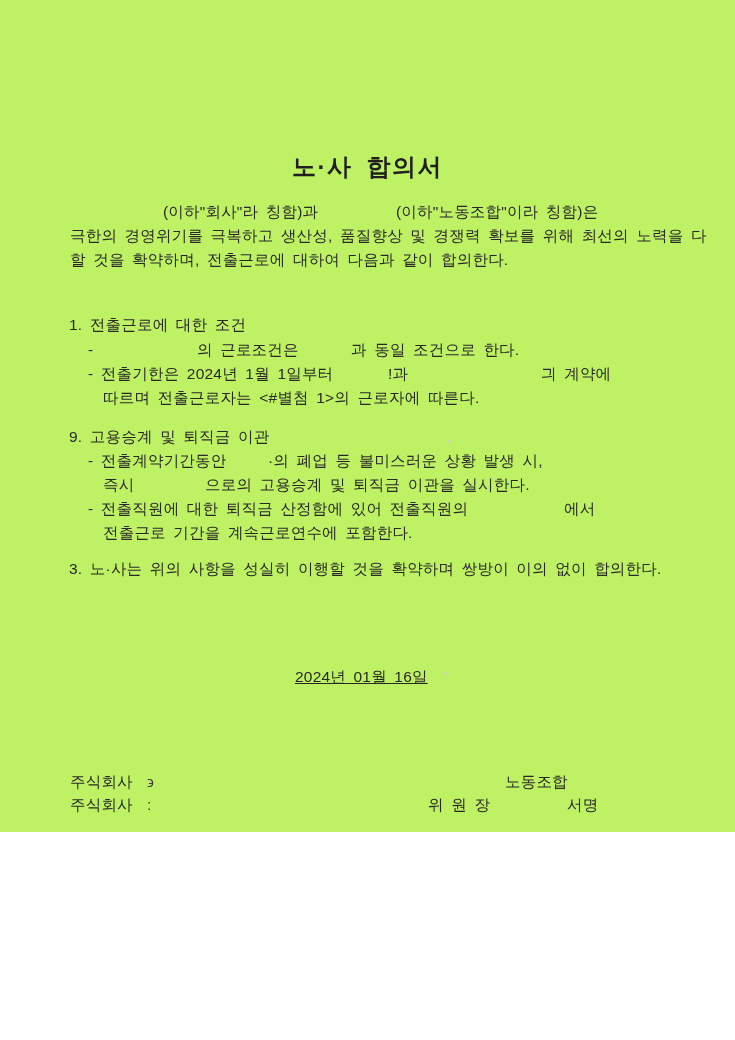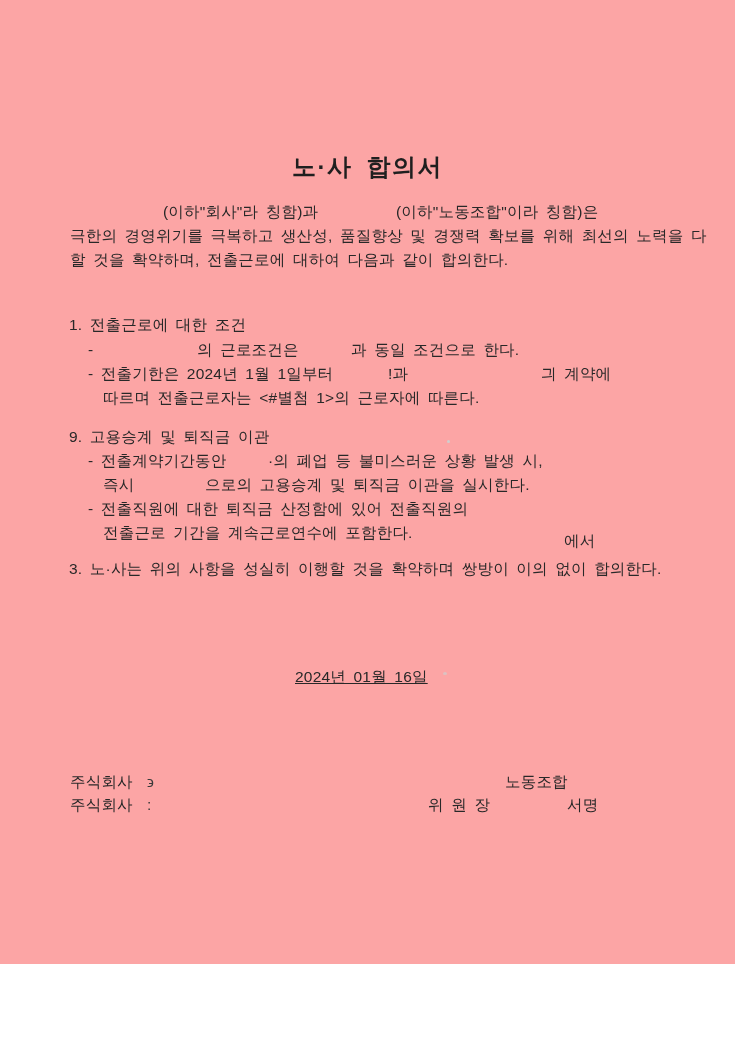--- a/index.html
+++ b/index.html
@@ -1,20 +1,20 @@
 <!DOCTYPE html>
 <html><head>
 <meta charset="utf-8">
 <style>
   html, body { margin: 0; padding: 0; background: #ffffff; }
   .page {
     position: relative;
     width: 735px;
-    height: 964px;
-    background: #fca5a5;
+    height: 832px;
+    background: #bef264;
     font-family: "Liberation Sans", "DejaVu Sans", sans-serif;
     color: #282828;
     overflow: hidden;
   }
   .t {
     position: absolute;
     white-space: nowrap;
     font-size: 15.5px;
     line-height: 19px;
     word-spacing: 3px;
@@ -56,21 +56,21 @@
   <span class="t" style="left:388px; top:364px;">!과</span>
   <span class="t" style="left:541px; top:364px;">긔 계약에</span>
   <span class="t" style="left:103px; top:388px;">따르며 전출근로자는 &lt;#별첨 1&gt;의 근로자에 따른다.</span>
 
   <span class="t" style="left:69px; top:427px;">9. 고용승계 및 퇴직금 이관</span>
   <span class="t" style="left:88px; top:451px;">- 전출계약기간동안</span>
   <span class="t" style="left:268px; top:451px;">·의 폐업 등 불미스러운 상황 발생 시,</span>
   <span class="t" style="left:103px; top:475px;">즉시</span>
   <span class="t" style="left:88px; top:499px;">- 전출직원에 대한 퇴직금 산정함에 있어 전출직원의</span>
   <span class="t" style="left:205px; top:475px;">으로의 고용승계 및 퇴직금 이관을 실시한다.</span>
-  <span class="t" style="left:564px; top:499px;margin-top:32px;">에서</span>
+  <span class="t" style="left:564px; top:499px;">에서</span>
   <span class="t" style="left:103px; top:523px;">전출근로 기간을 계속근로연수에 포함한다.</span>
 
   <span class="t" style="left:69px; top:559px;">3. 노·사는 위의 사항을 성실히 이행할 것을 확약하며 쌍방이 이의 없이 합의한다.</span>
 
   <span class="t" style="left:295px; top:667px;text-decoration:underline;">2024년 01월 16일</span>
 
   <span class="t" style="left:70px; top:772px;">주식회사</span>
   <span class="t" style="left:147px; top:772px; color:#3a3a3a;">϶</span>
   <span class="t" style="left:505px; top:772px;">노동조합</span>
 

